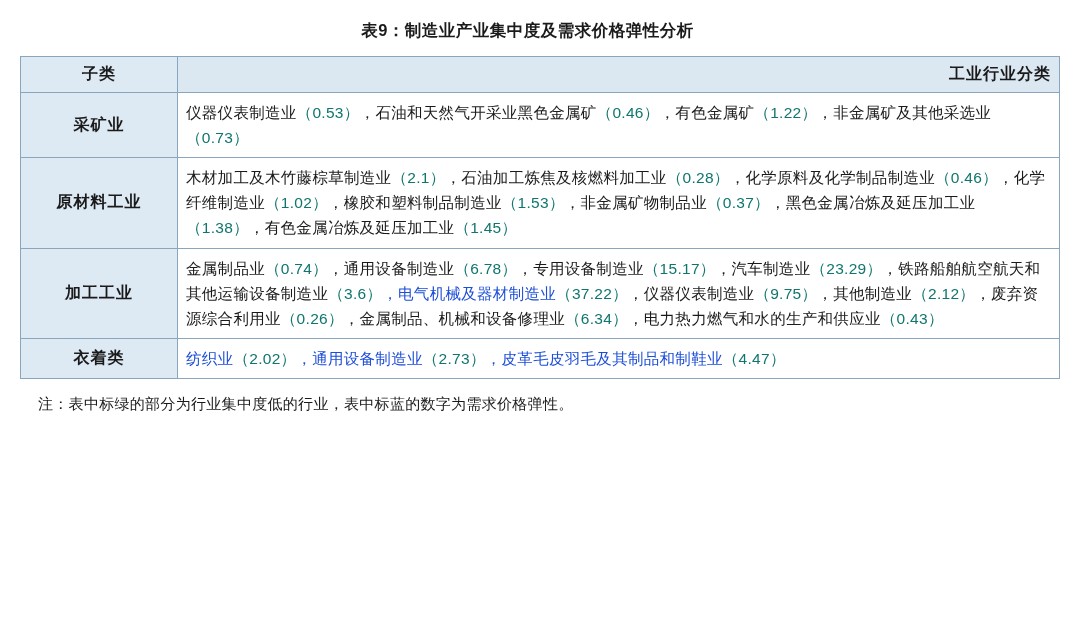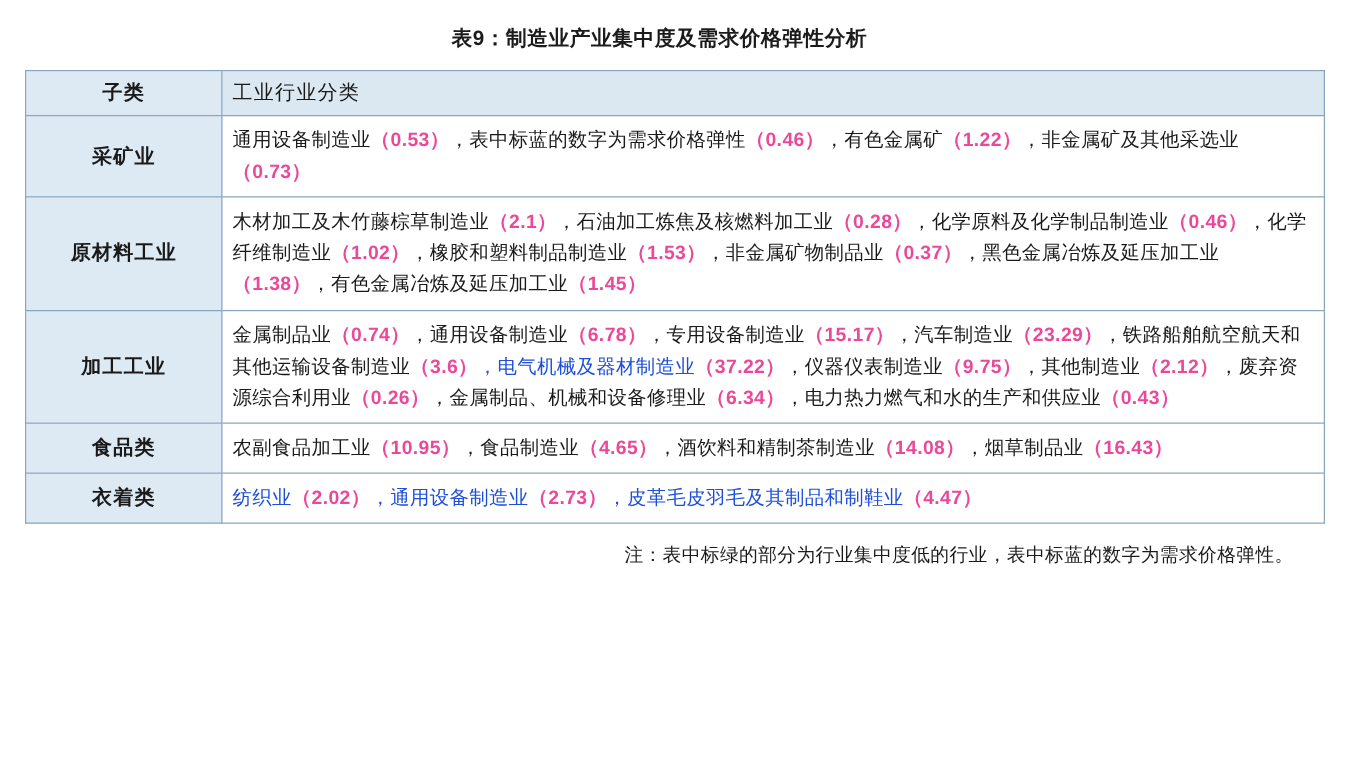--- a/index.html
+++ b/index.html
@@ -36,22 +36,22 @@
     table-layout: fixed;
     border-radius: 18px;
   }
   table.tbl td, table.tbl th {
     border: 1px solid #8aa6bf;
     vertical-align: middle;
     padding: 7px 8px;
   }
   .hdr {
     background: #dbe8f2;
-    text-align: left;
-    font-weight: 400;
+    text-align: right;
+    font-weight: 700;
     font-size: 16px;
     letter-spacing: 1px;
     color: #1a1a1a;
     padding: 8px 4px;
   }
   .cat {
     background: #dde9f3;
     text-align: center;
     font-weight: 700;
     font-size: 16px;
@@ -61,64 +61,58 @@
   }
   .cell {
     background: #ffffff;
     font-size: 15.5px;
     line-height: 1.62;
     text-align: left;
     letter-spacing: 0.3px;
     color: #1a1a1a;
   }
   .num {
-    color: #ec4899;
-    font-weight: bold;
+    color: #0f766e;
   }
   .green {
     color: #1d4ed8;
   }
   .note {
     margin: 16px 0 10px 18px;
     font-size: 15px;
     color: #1a1a1a;
     letter-spacing: 0.3px;
-    text-align: right;
   }
 </style>
 </head>
 <body>
 
 <div class="page">
 
   <div class="caption">表9：制造业产业集中度及需求价格弹性分析</div>
 
   <table class="tbl">
     <thead>
       <tr>
         <th class="hdr cat">子类</th>
         <th class="hdr">工业行业分类</th>
       </tr>
     </thead>
     <tbody>
         <tr>
           <td class="cat">采矿业</td>
-          <td class="cell"><span>通用设备制造业</span><span class="num">（0.53）</span><span>，表中标蓝的数字为需求价格弹性</span><span class="num">（0.46）</span><span>，有色金属矿</span><span class="num">（1.22）</span><span>，非金属矿及其他采选业</span><span class="num">（0.73）</span></td>
+          <td class="cell"><span>仪器仪表制造业</span><span class="num">（0.53）</span><span>，石油和天然气开采业黑色金属矿</span><span class="num">（0.46）</span><span>，有色金属矿</span><span class="num">（1.22）</span><span>，非金属矿及其他采选业</span><span class="num">（0.73）</span></td>
         </tr>
         <tr>
           <td class="cat">原材料工业</td>
           <td class="cell"><span>木材加工及木竹藤棕草制造业</span><span class="num">（2.1）</span><span>，石油加工炼焦及核燃料加工业</span><span class="num">（0.28）</span><span>，化学原料及化学制品制造业</span><span class="num">（0.46）</span><span>，化学纤维制造业</span><span class="num">（1.02）</span><span>，橡胶和塑料制品制造业</span><span class="num">（1.53）</span><span>，非金属矿物制品业</span><span class="num">（0.37）</span><span>，黑色金属冶炼及延压加工业</span><span class="num">（1.38）</span><span>，有色金属冶炼及延压加工业</span><span class="num">（1.45）</span></td>
         </tr>
         <tr>
           <td class="cat">加工工业</td>
           <td class="cell"><span>金属制品业</span><span class="num">（0.74）</span><span>，通用设备制造业</span><span class="num">（6.78）</span><span>，专用设备制造业</span><span class="num">（15.17）</span><span>，汽车制造业</span><span class="num">（23.29）</span><span>，铁路船舶航空航天和其他运输设备制造业</span><span class="num">（3.6）</span><span class="green">，电气机械及器材制造业</span><span class="num">（37.22）</span><span>，仪器仪表制造业</span><span class="num">（9.75）</span><span>，其他制造业</span><span class="num">（2.12）</span><span>，废弃资源综合利用业</span><span class="num">（0.26）</span><span>，金属制品、机械和设备修理业</span><span class="num">（6.34）</span><span>，电力热力燃气和水的生产和供应业</span><span class="num">（0.43）</span></td>
-        </tr>
-        <tr>
-          <td class="cat">食品类</td>
-          <td class="cell"><span>农副食品加工业</span><span class="num">（10.95）</span><span>，食品制造业</span><span class="num">（4.65）</span><span>，酒饮料和精制茶制造业</span><span class="num">（14.08）</span><span>，烟草制品业</span><span class="num">（16.43）</span></td>
         </tr>
         <tr>
           <td class="cat">衣着类</td>
           <td class="cell"><span class="green">纺织业</span><span class="num">（2.02）</span><span class="green">，通用设备制造业</span><span class="num">（2.73）</span><span class="green">，皮革毛皮羽毛及其制品和制鞋业</span><span class="num">（4.47）</span></td>
         </tr>
       </tbody>
   </table>
 
   <div class="note">注：表中标绿的部分为行业集中度低的行业，表中标蓝的数字为需求价格弹性。</div>
 

